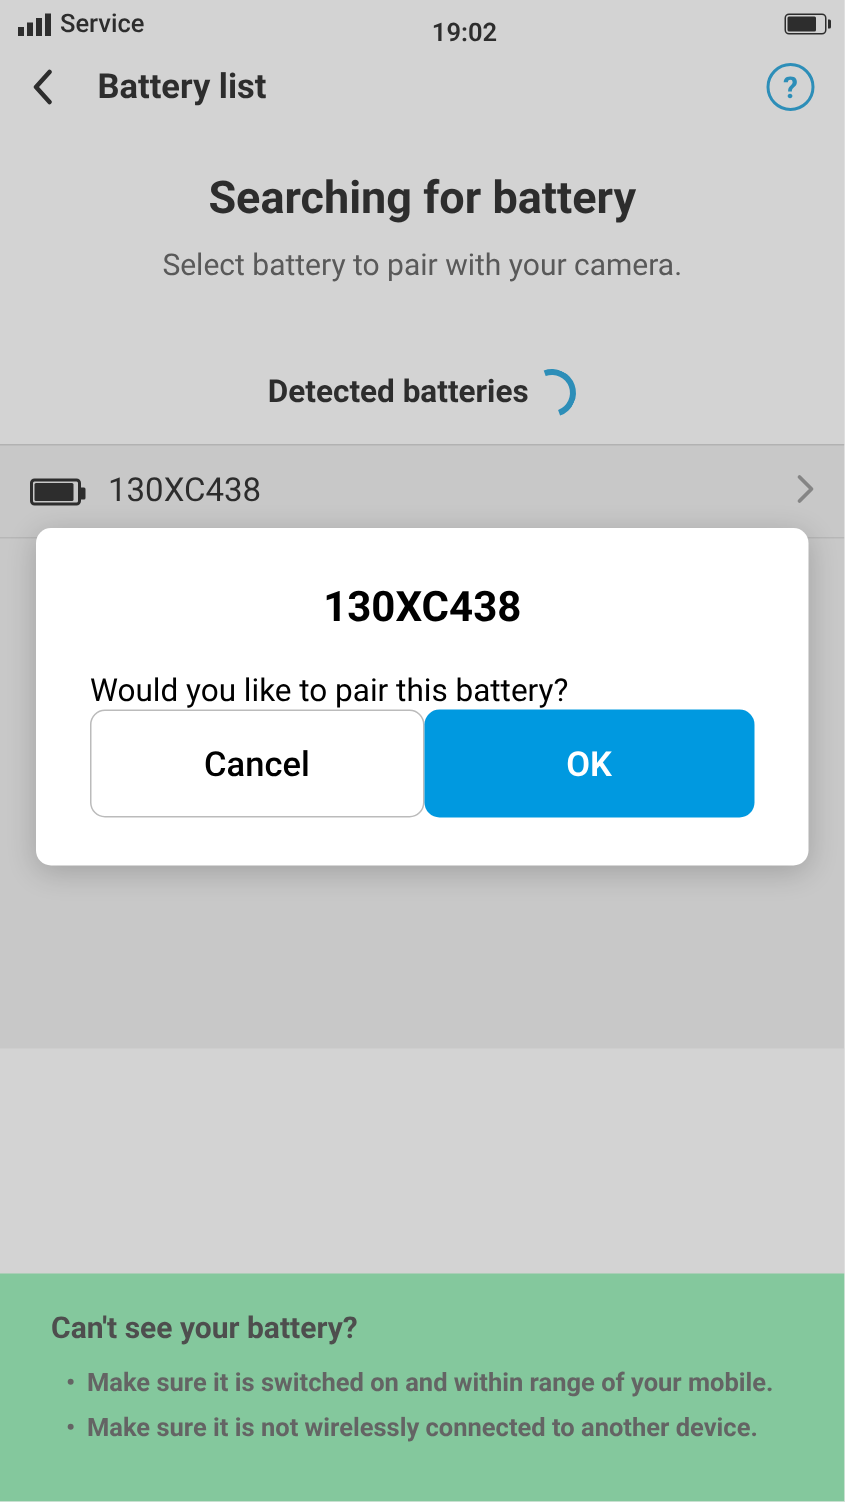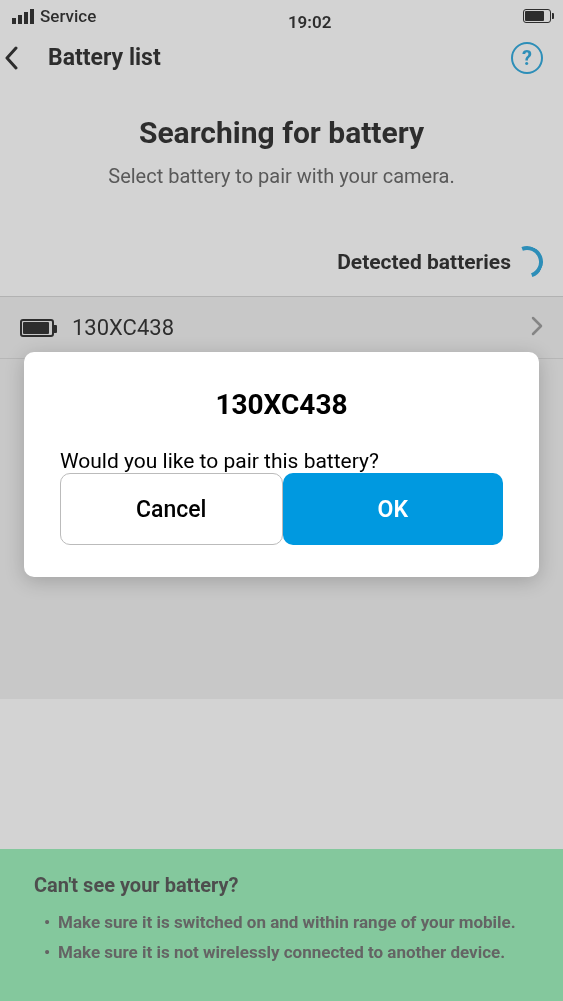--- a/index.html
+++ b/index.html
@@ -34,21 +34,21 @@
     .signal-bars span:nth-child(2){height:9px;}
     .signal-bars span:nth-child(3){height:12px;}
     .signal-bars span:nth-child(4){height:15px;}
     .status-time { font-weight: 600; font-size: 17px; margin-top: 12px; }
     .battery-icon { width: 28px; height: 14px; border: 1.5px solid #000; border-radius: 3px; position: relative; }
     .battery-icon::after { content:''; position:absolute; right:-4px; top:3px; width:2px; height:6px; background:#000; border-radius:0 1px 1px 0; }
     .battery-fill { position:absolute; left:1px; top:1px; bottom:1px; width: 75%; background:#000; border-radius:1px; }
     .nav-bar {
       display: flex;
       align-items: center;
-      padding: 14px 4px;
+      padding: 14px 21px;
       position: relative;
     }
     .back-chevron {
       width: 14px; height: 24px;
       display: flex; align-items: center; justify-content: center;
       margin-right: 30px;
     }
     .nav-title { font-size: 23px; font-weight: 700; color: #000; }
     .help-button {
       position: absolute; right: 20px; top: 50%; transform: translateY(-50%);
@@ -56,21 +56,21 @@
       display: flex; align-items: center; justify-content: center;
       color: #0096d6; font-size: 20px; font-weight: 700;
     }
     .searching-section {
       text-align: center;
       padding: 30px 20px 10px;
     }
     .searching-title { font-size: 30px; font-weight: 700; margin-bottom: 14px; }
     .searching-subtitle { font-size: 20px; color: #444; }
     .detected-header {
-      display: flex; align-items: center; justify-content: flex-end;
+      display: flex; align-items: center; justify-content: center;
       padding: 48px 20px 18px;
     }
     .detected-label { font-size: 21px; font-weight: 700; }
     .spinner {
       width: 32px; height: 32px;
       border: 4px solid transparent;
       border-top-color: #0096d6;
       border-right-color: #0096d6;
       border-radius: 50%;
       transform: rotate(25deg);

